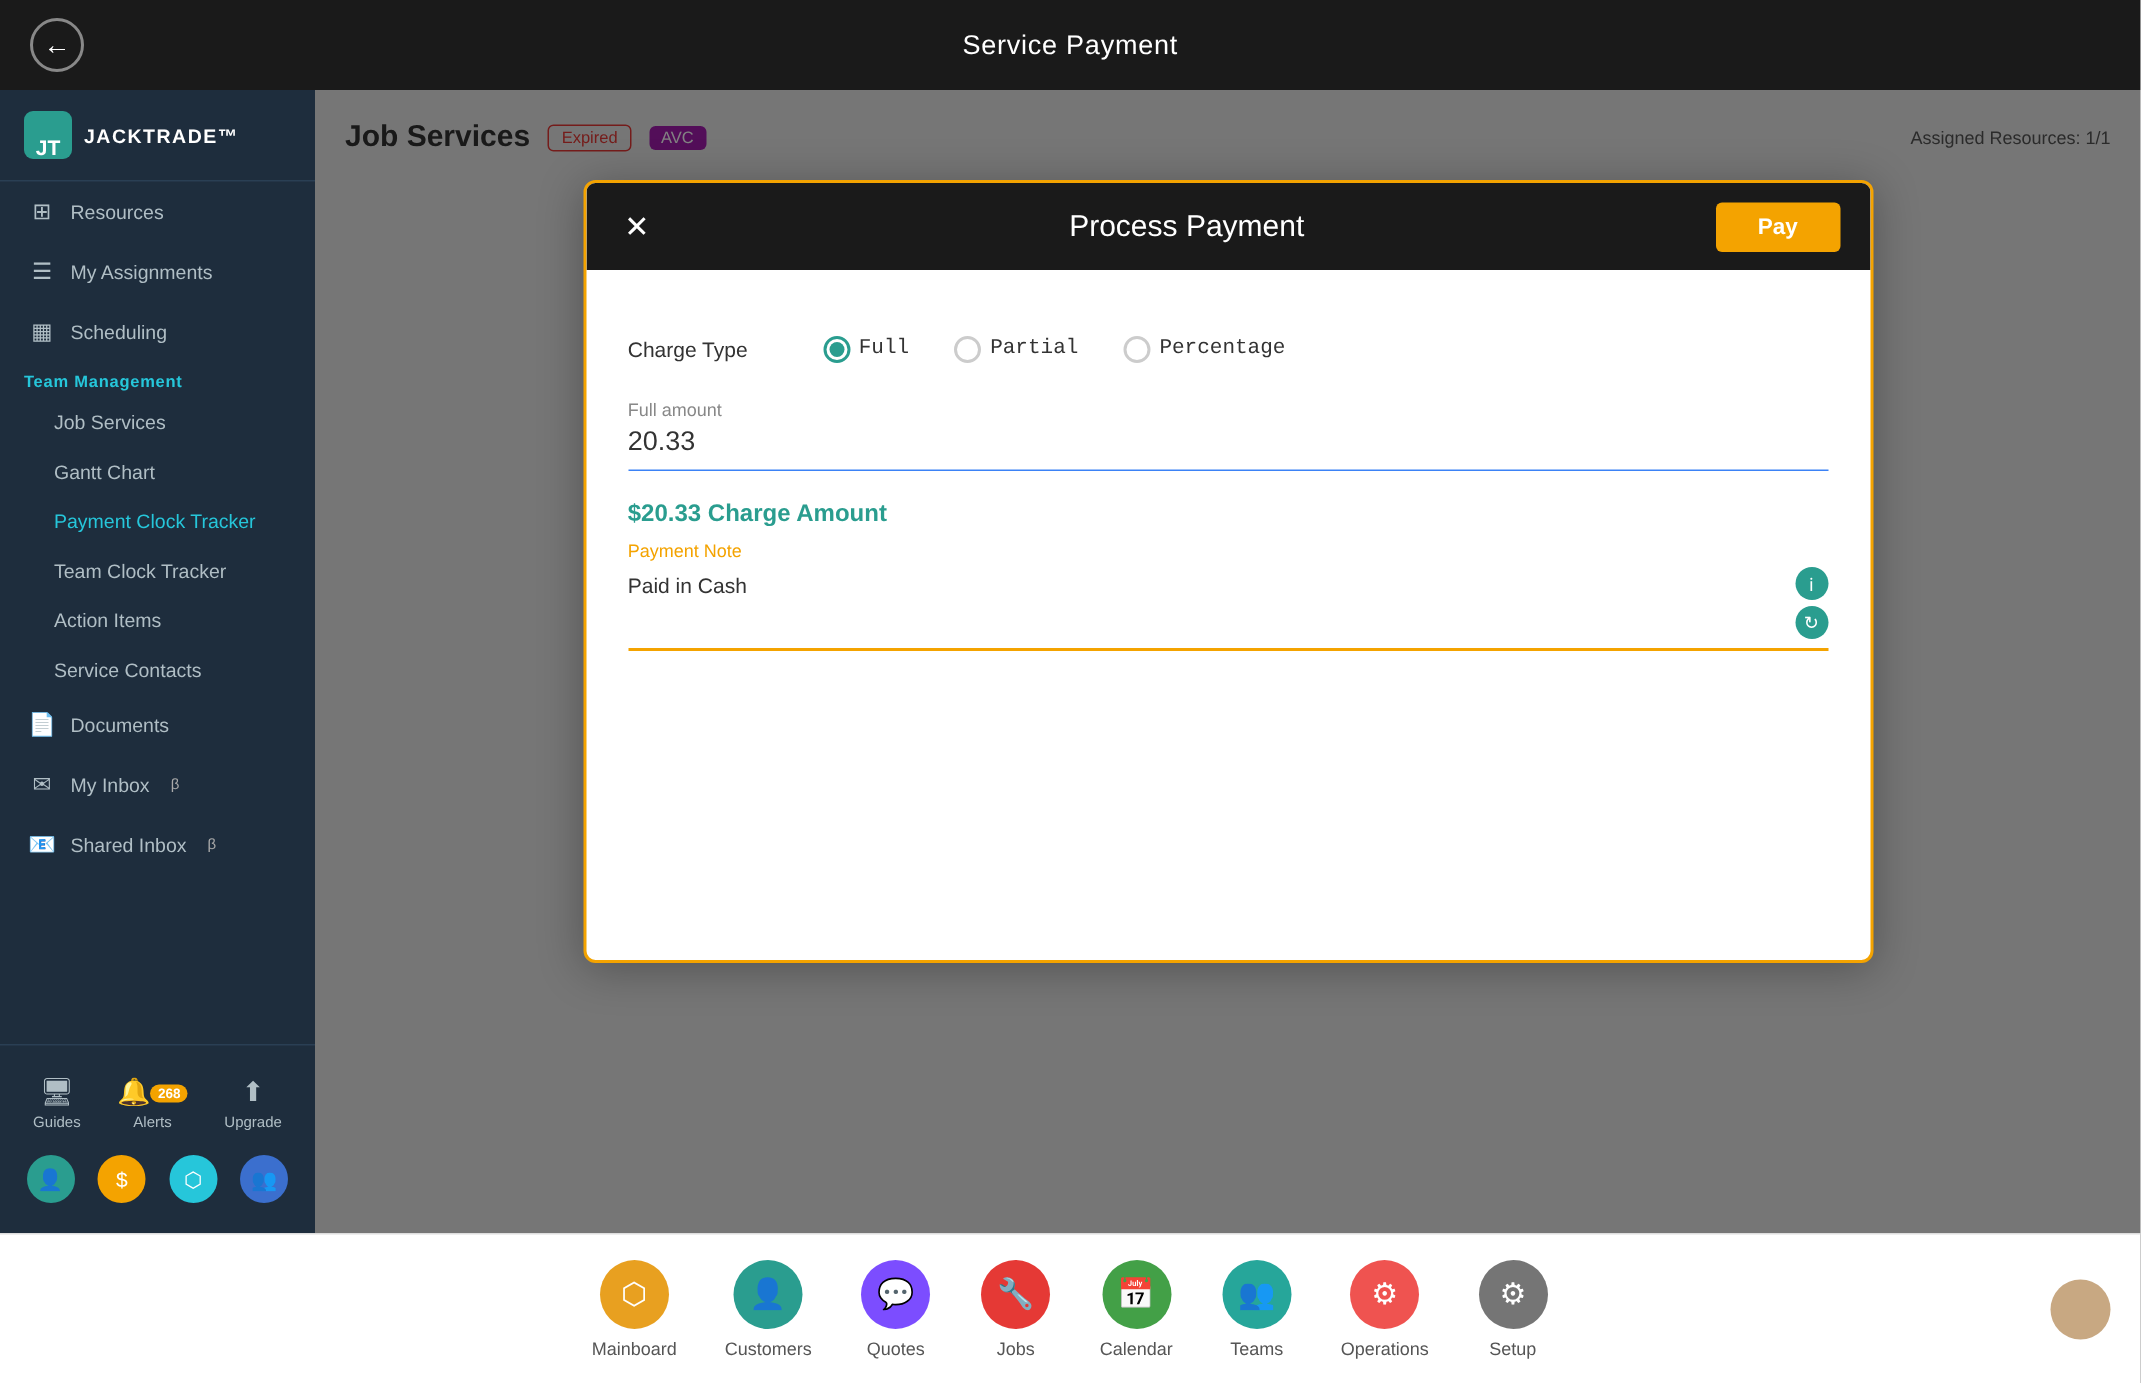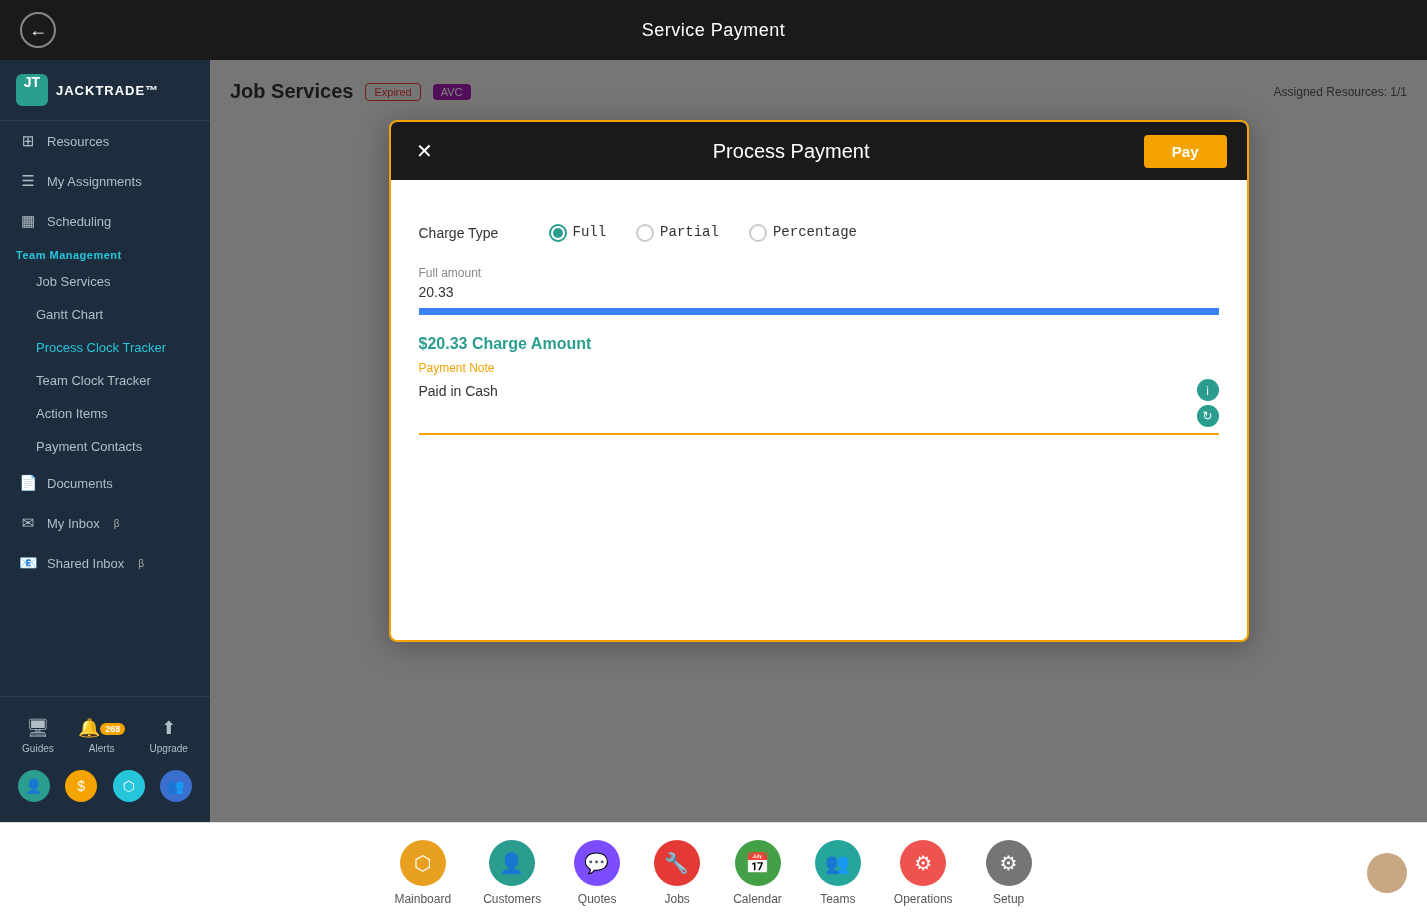--- a/index.html
+++ b/index.html
@@ -47,21 +47,21 @@
     }
     .sidebar-logo {
       padding: 14px 16px;
       display: flex; align-items: center; gap: 8px;
       border-bottom: 1px solid #2a3f54;
     }
     .sidebar-logo-icon {
       width: 32px; height: 32px;
       background: #2a9d8f;
       border-radius: 6px;
-      display: flex; align-items: flex-start; justify-content: center;
+      display: flex; align-items: flex-end; justify-content: center;
       font-size: 14px; font-weight: bold; color: white;
     }
     .sidebar-logo-text {
       font-size: 13px; font-weight: 700; letter-spacing: 1px; color: white;
     }
     .sidebar-item {
       display: flex; align-items: center; gap: 10px;
       padding: 11px 16px;
       font-size: 13px; color: #b0bec5;
       cursor: pointer;
@@ -195,22 +195,22 @@
     }
     .radio-text { font-size: 14px; color: #333; }
 
     .form-field {
       margin-bottom: 20px;
     }
     .form-field-label {
       font-size: 12px; color: #888; margin-bottom: 4px;
     }
     .form-field-value {
-      font-size: 14px; color: #333;
-      border-bottom: 7px solid #3b82f6;
+      font-size: 18px; color: #333;
+      border-bottom: 1px solid #3b82f6;
       padding-bottom: 8px;
     }
 
     .charge-amount {
       font-size: 16px; font-weight: 700; color: #2a9d8f; margin-bottom: 8px;
     }
     .payment-note-label {
       font-size: 12px; color: #f4a300; margin-bottom: 4px; font-weight: 500;
     }
     .payment-note-row {
@@ -309,30 +309,30 @@
 
     <div class="sidebar-section-header">Team Management</div>
 
     <div class="sidebar-sub-item">
       <span>Job Services</span>
     </div>
     <div class="sidebar-sub-item">
       <span>Gantt Chart</span>
     </div>
     <div class="sidebar-sub-item active">
-      <span>Process Clock Tracker</span>
+      <span>Payment Clock Tracker</span>
     </div>
     <div class="sidebar-sub-item">
       <span>Team Clock Tracker</span>
     </div>
     <div class="sidebar-sub-item">
       <span>Action Items</span>
     </div>
     <div class="sidebar-sub-item">
-      <span>Payment Contacts</span>
+      <span>Service Contacts</span>
     </div>
 
     <div class="sidebar-item">
       <span class="icon">📄</span>
       <span>Documents</span>
     </div>
     <div class="sidebar-item">
       <span class="icon">✉</span>
       <span>My Inbox</span>
       <span style="font-size:10px;color:#aaa;margin-left:4px">β</span>

